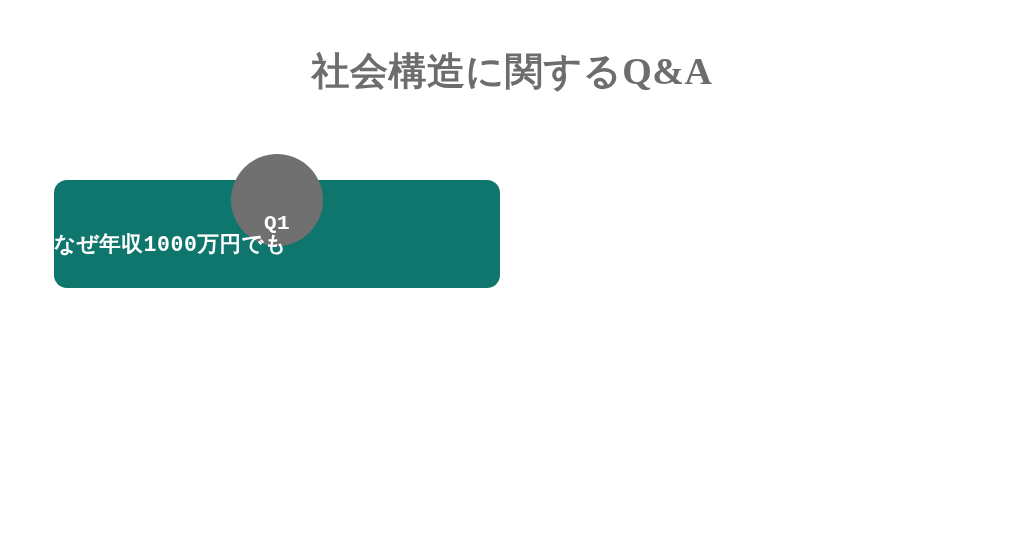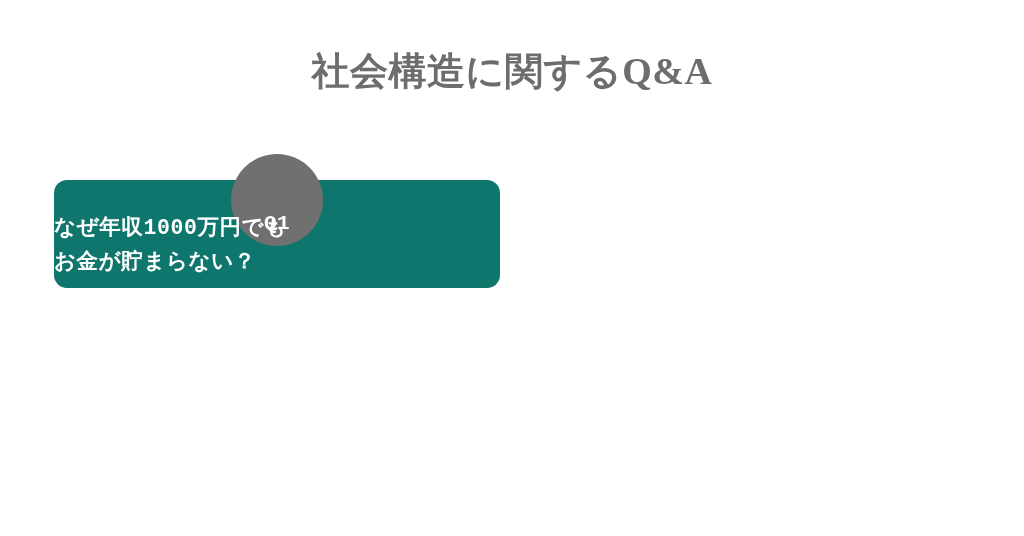--- a/index.html
+++ b/index.html
@@ -128,19 +128,18 @@
 <div class="slide">
 
   <div class="page-title">社会構造に関するQ&amp;A</div>
 
   <div class="qcard" id="card-q1">
     <div class="qcard-badge">
       <div class="qcard-badge-label">Q1</div>
     </div>
     <div class="qcard-body">
       <div class="qcard-line">なぜ年収1000万円でも</div>
-      <div class="qcard-line">お金が貯まらない？</div>
     </div>
   </div>
 
 
 
 </div>
 
 </body></html>

